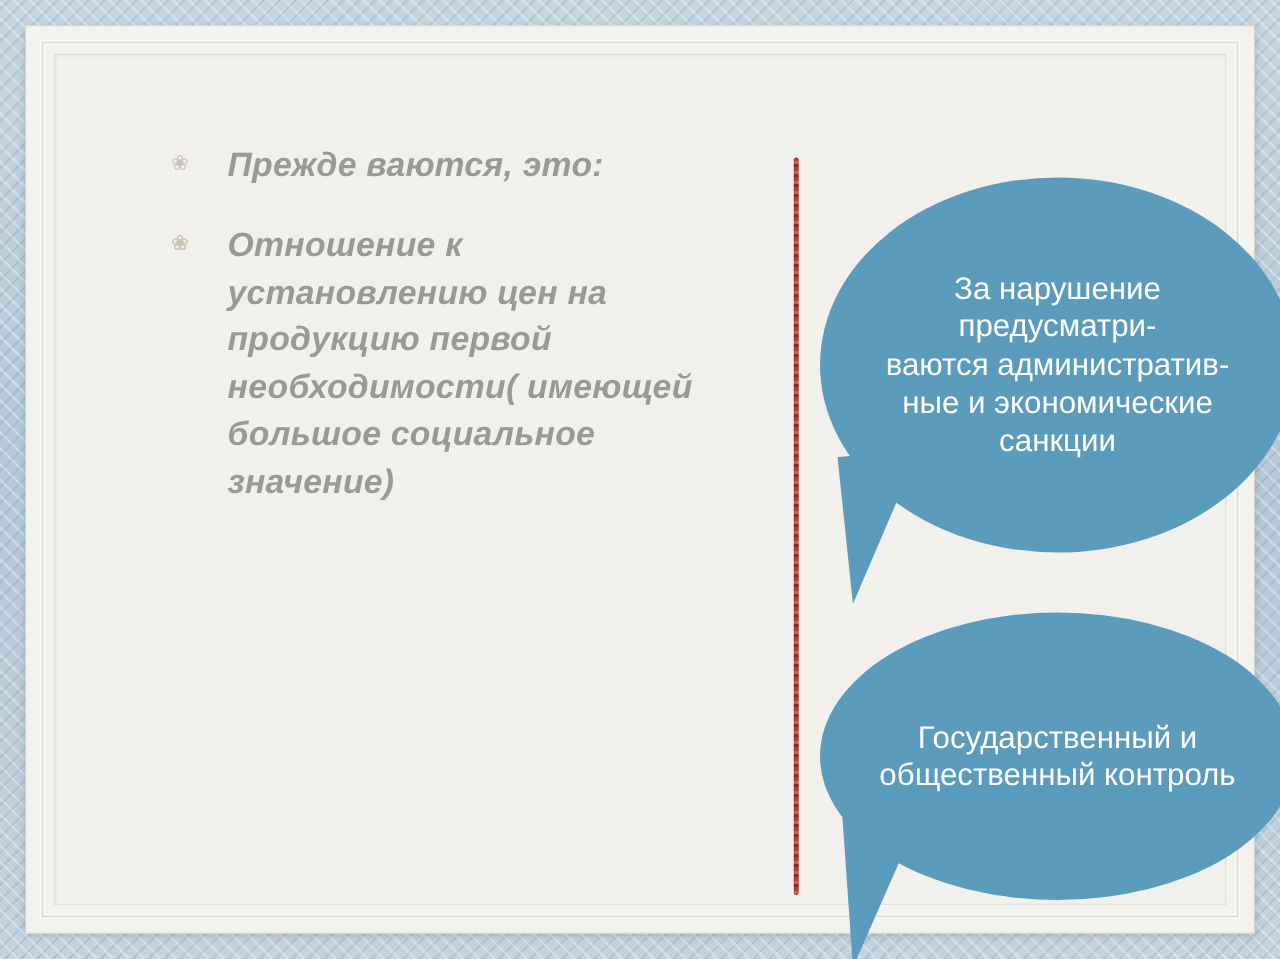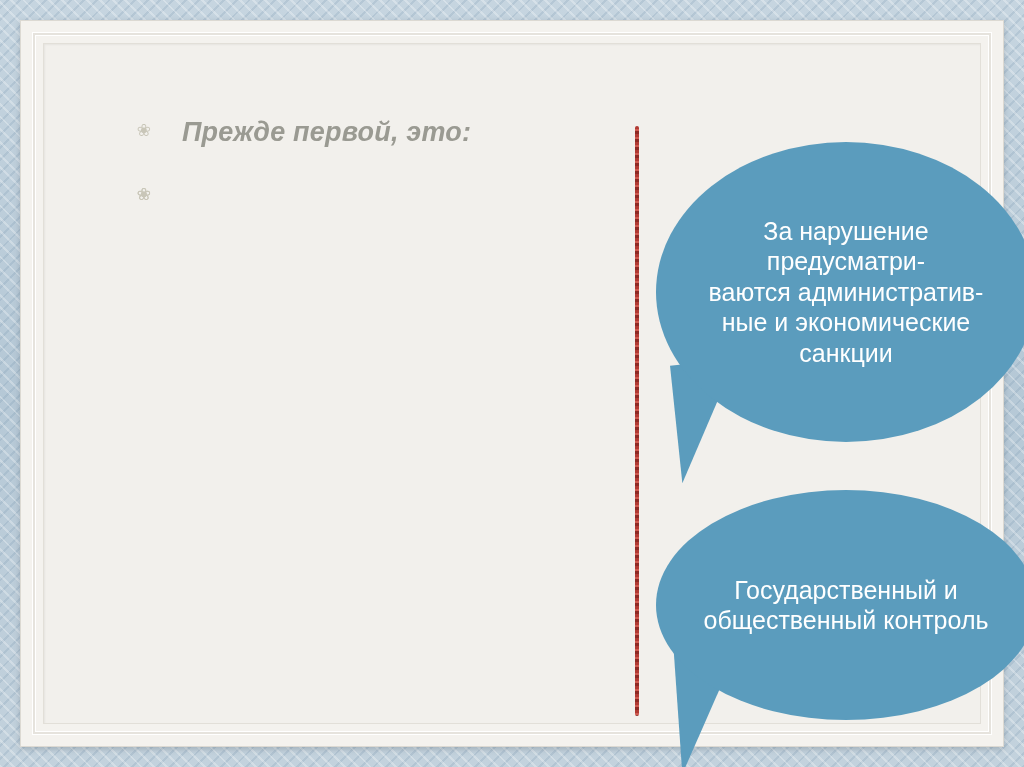--- a/index.html
+++ b/index.html
@@ -183,27 +183,28 @@
 <div class="slide-frame">
   <div class="panel-outer">
     <div class="panel-bevel"></div>
     <div class="panel-inner">
 
       <div class="content">
 
         <div class="bullets">
           <div class="bullet">
             <span class="flower">❀</span>
-            <span>Прежде первой, это:</span>
+            <span>Прежде ваются, это:</span>
           </div>
           <div class="bullet">
             <span class="flower">❀</span>
           </div>
           <div class="bullet">
             <span class="flower">❀</span>
+            <span>Отношение к установлению цен на продукцию первой необходимости( имеющей большое социальное значение)</span>
           </div>
         </div>
 
         <div class="divider"></div>
 
         <div class="tail" id="tail-1"></div>
         <div class="balloon" id="balloon-1">
           <div class="balloon-text">За нарушение предусматри-
 ваются административ-
 ные и экономические санкции</div>

